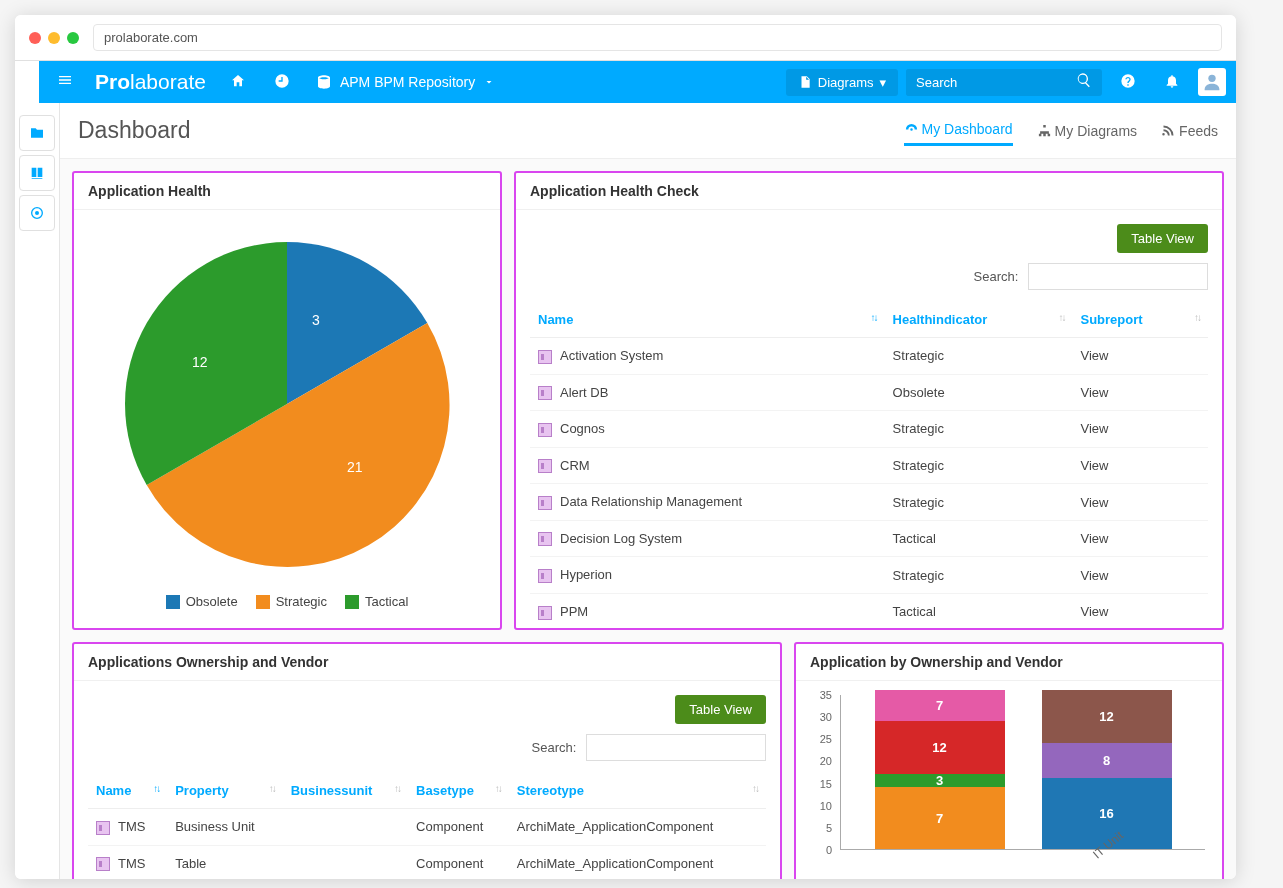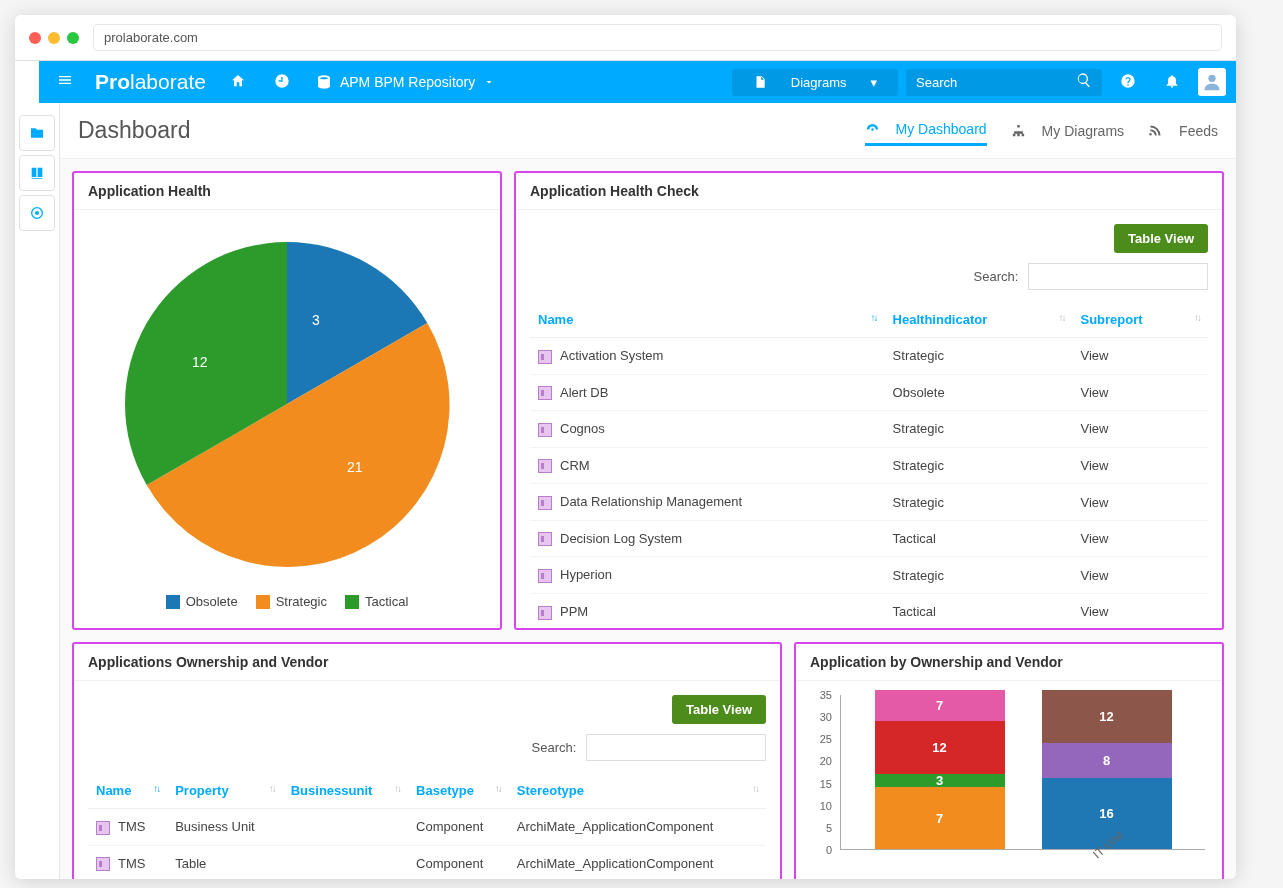--- a/index.html
+++ b/index.html
@@ -10,55 +10,55 @@
 .dot { width: 12px; height: 12px; border-radius: 50%; }
 .dot.r { background: #ff5f57; } .dot.y { background: #febc2e; } .dot.g { background: #28c840; }
 .url-bar { flex: 1; background: #fff; border: 1px solid #e5e5e5; border-radius: 4px; padding: 5px 10px; font-size: 13px; color: #555; }
 
 .topbar { background: #00aaff; display: flex; align-items: center; color: #fff; height: 42px; padding: 0 10px; gap: 8px; margin-left: 24px; }
 .hamburger { padding: 6px 8px; cursor: pointer; }
 .logo { font-size: 21px; font-weight: 400; margin-right: auto; padding: 0 6px;}
 .logo b { font-weight: 700; }
 .tb-icon { padding: 8px 10px; cursor: pointer; font-size: 15px; }
 .repo-select { display: flex; align-items: center; gap: 8px; padding: 4px 8px; cursor: pointer; font-size: 14px; }
-.dd-btn { background: #0099e5; padding: 6px 21px; border-radius: 3px; display: flex; align-items: center; gap: 24px; font-size: 13px; cursor: pointer; margin-left: auto;}
+.dd-btn { background: #0099e5; padding: 6px 12px; border-radius: 3px; display: flex; align-items: center; gap: 6px; font-size: 13px; cursor: pointer; margin-left: auto;}
 .search-box { background: #0099e5; border: none; color: #fff; padding: 6px 10px; border-radius: 3px; width: 160px; font-size: 13px; }
 .search-box::placeholder { color: #fff; }
 .search-wrap { display: flex; align-items: center; background: #0099e5; border-radius: 3px; }
 .search-wrap .si { padding: 0 10px; }
 .avatar { width: 28px; height: 28px; background: #fff; border-radius: 3px; display:flex; align-items:center; justify-content:center; }
 
 .content-wrap { display: flex; }
 .leftstrip { width: 45px; background: #fff; border-right: 1px solid #e5e5e5; padding-top: 8px; }
 .leftstrip .ls-item { width: 36px; height: 36px; margin: 4px auto; border: 1px solid #e0e0e0; border-radius: 4px; display:flex; align-items:center; justify-content:center; color:#00aaff; cursor:pointer; font-size:14px; }
 
 .main { flex: 1; background: #fafafa; }
 .page-header { background: #fff; padding: 12px 18px; display: flex; align-items: center; border-bottom: 1px solid #eee; }
 .page-title { font-size: 23px; color: #555; font-weight: 400; }
 .tabs { margin-left: auto; display: flex; gap: 24px; }
-.tab { font-size: 14px; color: #666; display: flex; align-items: center; gap: 16px; padding: 6px 0; cursor: pointer; }
+.tab { font-size: 14px; color: #666; display: flex; align-items: center; gap: 3px; padding: 6px 0; cursor: pointer; }
 .tab.active { color: #00aaff; border-bottom: 3px solid #00aaff; }
 
 .grid { padding: 12px; display: grid; grid-template-columns: 430px 1fr; gap: 12px; }
 .grid-row2 { padding: 0 12px 12px; display: grid; grid-template-columns: 1fr 430px; gap: 12px; }
 .panel { background: #fff; border: 2px solid #d946ef; border-radius: 3px; }
 .panel-head { padding: 10px 14px; font-weight: 700; font-size: 14px; color: #333; border-bottom: 1px solid #f0f0f0; }
 .panel-body { padding: 14px; position: relative; }
 .panel-body.scroll { max-height: 418px; overflow-y: auto; }
 
 
 .pie-wrap { display:flex; flex-direction:column; align-items:center; }
 .pie { width: 360px; height: 360px; position: relative; }
 .pie-label { position: absolute; color: #fff; font-size: 14px; font-weight: 400; }
 .legend { display: flex; gap: 18px; margin-top: 10px; font-size: 13px; color: #444; justify-content:center;}
 .legend div { display: flex; align-items: center; gap: 6px; }
 .sw { width: 14px; height: 14px; }
 
 
-.tv-btn { background: #4c8c1a; color: #fff; border: none; padding: 7px 14px; border-radius: 3px; font-size: 13px; font-weight: 700; cursor: pointer; float: right; margin-bottom: 10px;}
+.tv-btn { background: #4c8c1a; color: #fff; border: none; padding: 7px 14px; border-radius: 3px; font-size: 13px; font-weight: 400; cursor: pointer; float: right; margin-bottom: 10px;}
 .search-row { clear: both; text-align: right; margin-bottom: 12px; font-size: 13px; color: #555;}
 .search-row input { border: 1px solid #ddd; padding: 5px 8px; width: 180px; margin-left: 6px; }
 table { width: 100%; border-collapse: collapse; font-size: 13px; }
 th { text-align: left; color: #00aaff; font-weight: 700; padding: 10px 8px; border-bottom: 1px solid #eee; position: relative; cursor:pointer;}
 th .sort { float: right; color: #bbb; font-size: 10px; letter-spacing: -2px;}
 th.sorted .sort { color: #00aaff; }
 td { padding: 10px 8px; border-bottom: 1px solid #f3f3f3; color: #444; }
 .row-icon { display: inline-block; width: 14px; height: 14px; background: #e8c4f0; border: 1px solid #b87fc9; margin-right: 8px; vertical-align: middle; position:relative;}
 .row-icon::before { content:""; position:absolute; left:2px; top:3px; width:3px; height:6px; background:#b87fc9;}
 td a { color: #444; text-decoration: none; }

